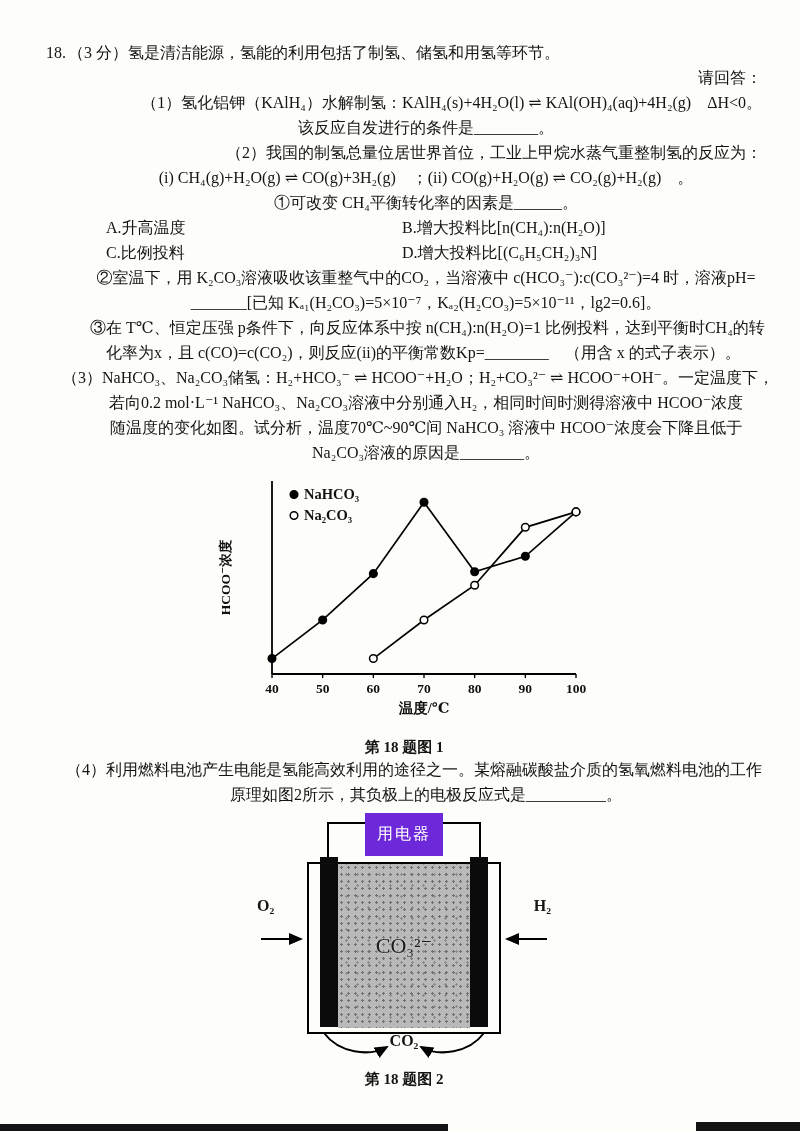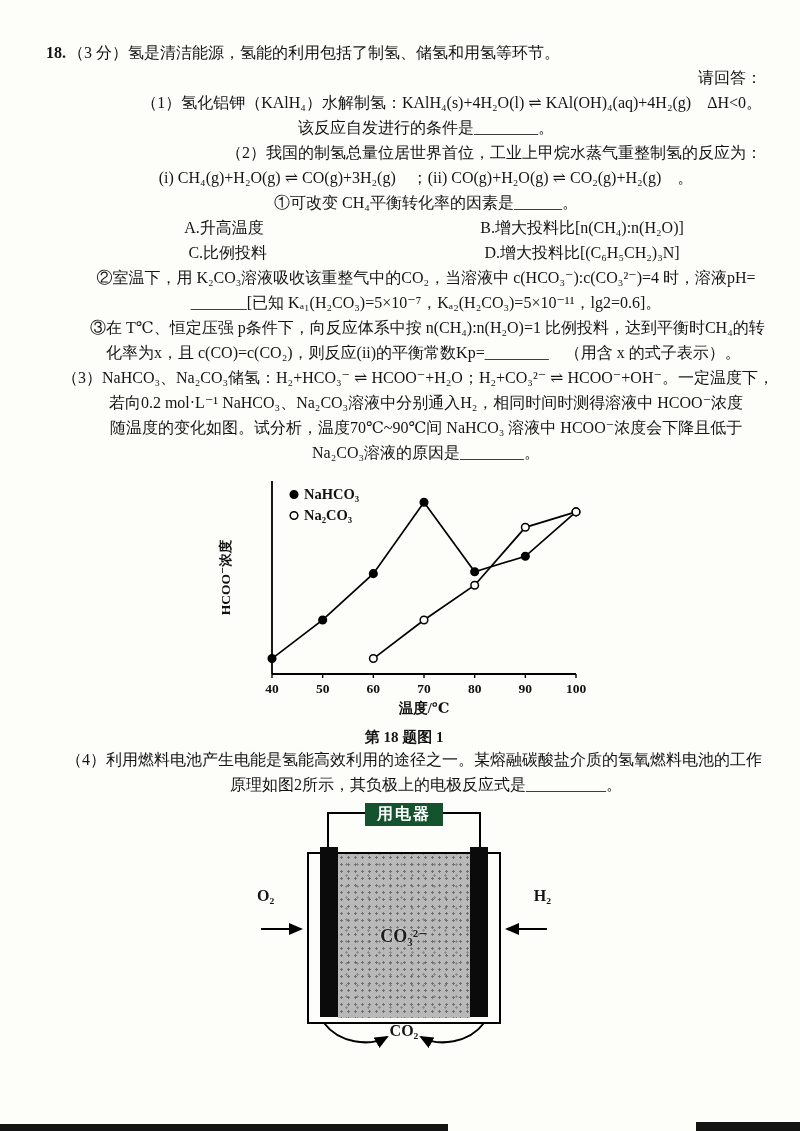--- a/index.html
+++ b/index.html
@@ -7,45 +7,45 @@
     width:800px;height:1131px;overflow:hidden;
     background:#fdfdfa;color:#141414;
     font-family:"Liberation Serif","DejaVu Serif",serif;
     position:relative;
   }
   .content{padding:40px 38px 0 46px;}
   .line{font-size:16px;line-height:25px;white-space:nowrap;}
   .l0{margin-left:0;}
   .l1{margin-left:16px;text-align:right;}
   .l2{margin-left:44px;text-align:center;}
-  .l3{margin-left:60px;justify-content:center;}
-  .qnum{font-weight:bold;margin-right:2px;}
+  .l3{margin-left:60px;}
+  .qnum{font-weight:normal;margin-right:2px;}
   .opts{display:flex;}
   .opts .optA{display:inline-block;width:296px;}
   .figure{text-align:center;margin-top:2px;}
-  .caption{font-size:15px;font-weight:bold;margin-top:2px;text-align:center;}
+  .caption{font-size:15px;font-weight:bold;margin-top:12px;text-align:center;}
   
   .cell-wrap{position:relative;width:330px;height:245px;margin:6px auto 0;}
   .wire{position:absolute;left:88px;top:9px;width:150px;height:40px;
         border:2px solid #000;border-bottom:none;}
   .load-box{position:absolute;top:0;left:50%;transform:translateX(-50%);
-        background:#14532d;color:#fff;font-weight:bold;font-size:16px;
-        padding:1px 12px;letter-spacing:2px;z-index:3;}
+        background:#6d28d9;color:#fff;font-weight:normal;font-size:16px;
+        padding:11px 12px;letter-spacing:2px;z-index:3;}
   .vessel{position:absolute;left:68px;top:49px;width:190px;height:168px;
         border:2px solid #000;}
   .electrode{position:absolute;top:44px;width:18px;height:170px;background:#0b0b0b;z-index:2;}
   .electrode.left{left:81px;}
   .electrode.right{left:231px;}
   .electrolyte{position:absolute;left:99px;top:51px;width:132px;height:164px;
         background-color:#b9b9b9;
         background-image:radial-gradient(#6f6f6f 1px,transparent 1.4px),
                          radial-gradient(#8c8c8c 1px,transparent 1.4px);
         background-size:7px 7px,11px 11px;background-position:0 0,3px 5px;
         display:flex;align-items:center;justify-content:center;z-index:1;}
-  .electrolyte-label{font-weight:bold;font-size:18px;color:#1c1c1c;
+  .electrolyte-label{font-weight:normal;font-size:22px;color:#1c1c1c;
         text-shadow:0 0 3px #cfcfcf,0 0 3px #cfcfcf;}
   .gas-label{position:absolute;top:84px;font-weight:bold;font-size:16px;z-index:3;}
   .gas-label.o2{left:18px;}
   .gas-label.h2{right:18px;}
   .co2-label{position:absolute;top:219px;left:50%;transform:translateX(-50%);
         font-weight:bold;font-size:16px;z-index:3;background:transparent;}
   .cell-svg{position:absolute;left:0;top:0;pointer-events:none;z-index:2;}
   .scan-strip{position:absolute;bottom:0;left:0;width:56%;height:7px;background:#131313;}
   .scan-corner{position:absolute;bottom:0;right:0;width:13%;height:9px;background:#131313;}
 </style>
@@ -149,18 +149,19 @@
           <marker id="ah" markerWidth="8" markerHeight="8" refX="6" refY="3" orient="auto">
             <path d="M0,0 L7,3 L0,6 z" fill="#000"></path>
           </marker>
         </defs>
         <line x1="22" y1="126" x2="62" y2="126" stroke="#000" stroke-width="2" marker-end="url(#ah)"></line>
         <line x1="308" y1="126" x2="268" y2="126" stroke="#000" stroke-width="2" marker-end="url(#ah)"></line>
         <path d="M 85 220 C 100 240 130 244 148 234" fill="none" stroke="#000" stroke-width="2" marker-end="url(#ah)"></path>
         <path d="M 245 220 C 230 240 200 244 182 234" fill="none" stroke="#000" stroke-width="2" marker-end="url(#ah)"></path>
       </svg>
     </div>
+    <div class="caption">第 18 题图 2</div>
   </div>
 
 </div>
 
 <div class="scan-strip"></div>
 <div class="scan-corner"></div>
 
 </body></html>

